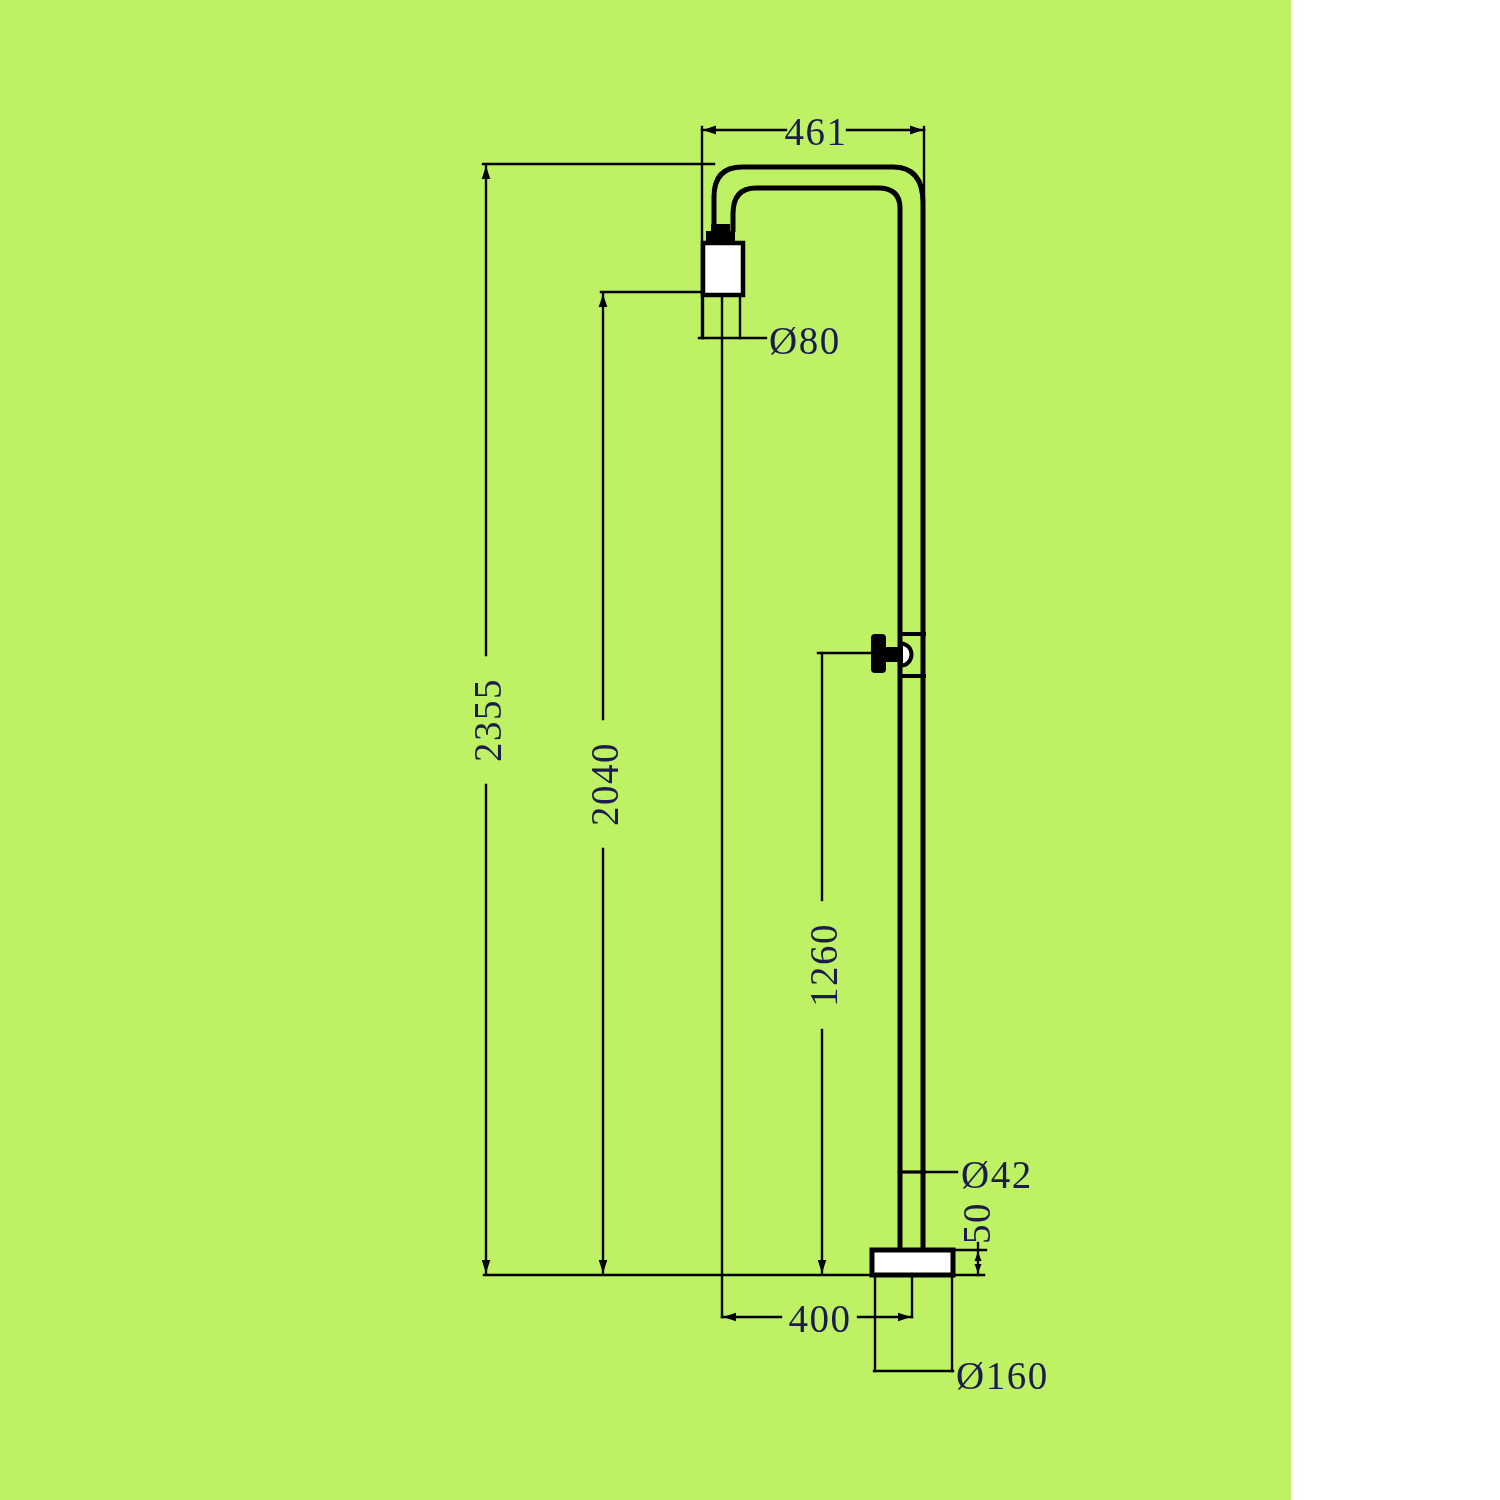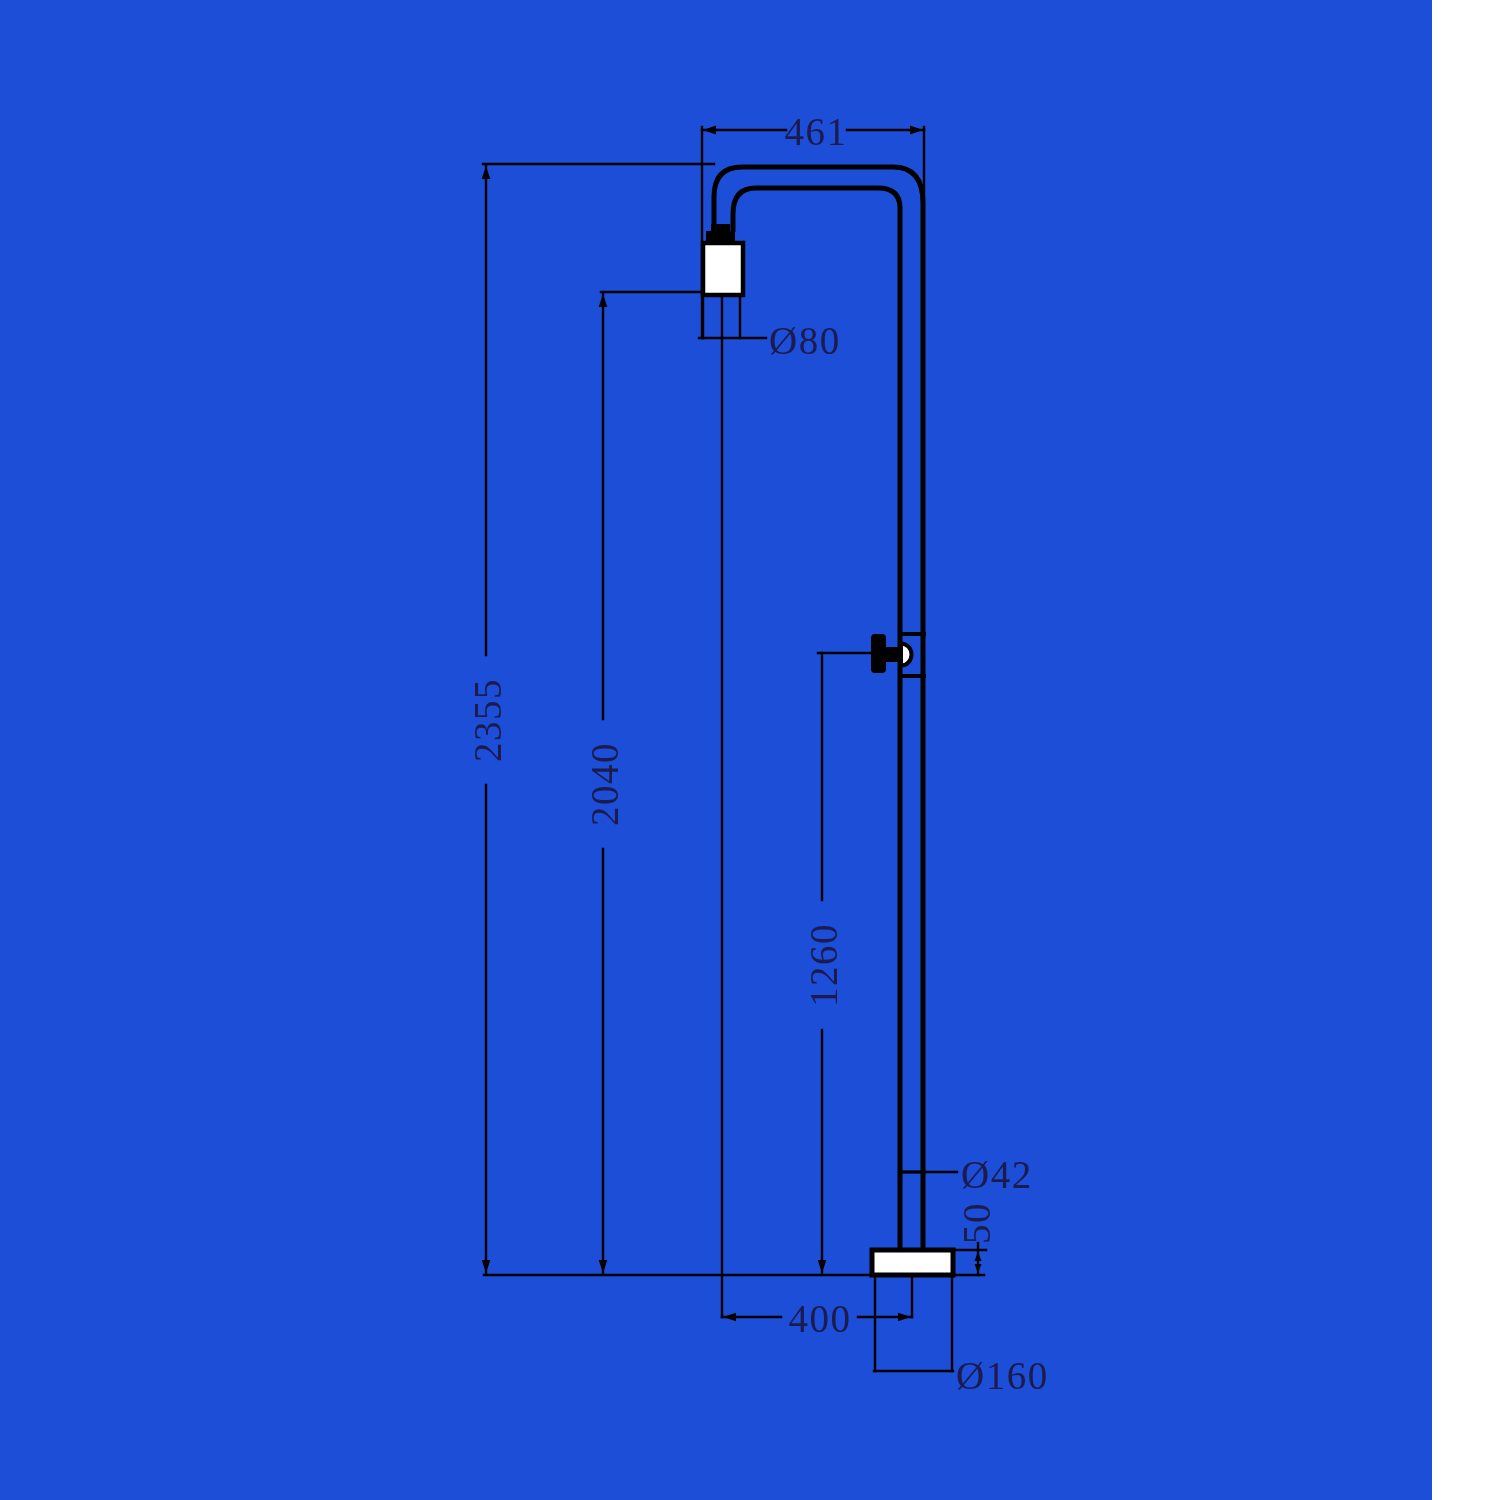--- a/index.html
+++ b/index.html
@@ -1,23 +1,23 @@
 <!DOCTYPE html>
 <html><head>
 <meta charset="utf-8">
 <style>
   html, body {
     margin: 0;
     padding: 0;
     background: #ffffff;
   }
   .stage {
-    width: 1432px;
+    width: 1291px;
     height: 1500px;
-    background: #1d4ed8;
+    background: #bef264;
     position: relative;
     overflow: hidden;
   }
   svg {
     display: block;
     width: 1500px;
     height: 1500px;
   }
   .dim-text {
     font-family: "Liberation Serif", "DejaVu Serif", serif;

